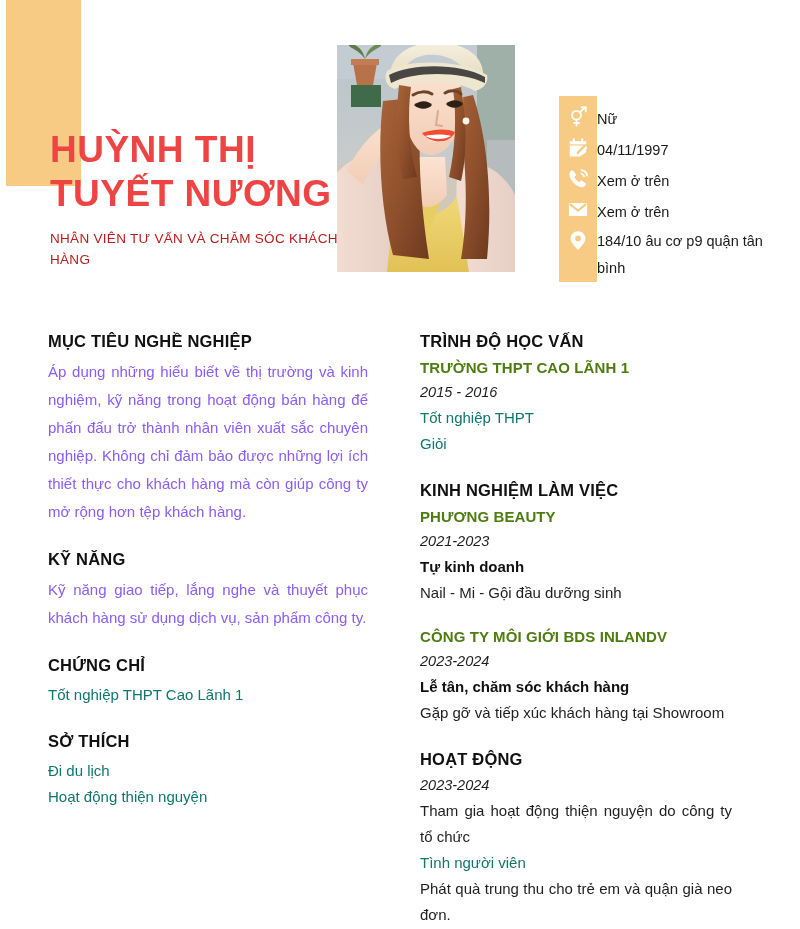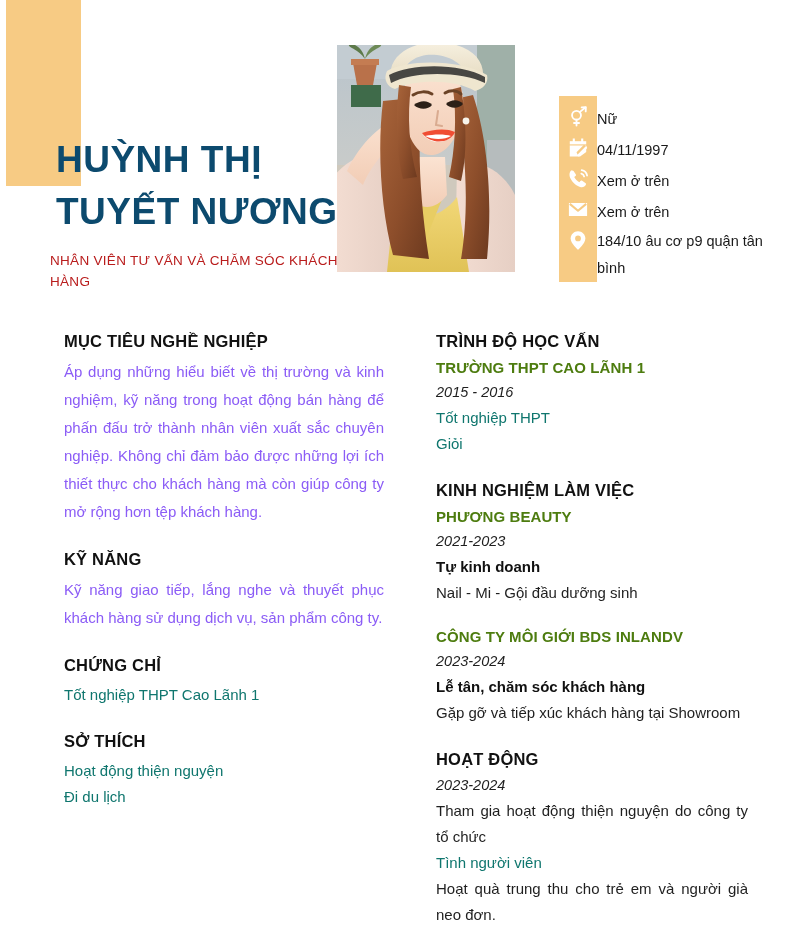--- a/index.html
+++ b/index.html
@@ -32,24 +32,24 @@
   }
   #name-wrap {
     position: absolute;
     left: 50px;
     top: 128px;
     width: 300px;
   }
   #full-name {
     font-size: 37px;
     font-weight: 700;
-    line-height: 52px;
+    line-height: 44px;
     letter-spacing: 0.5px;
-    color: #0c4a6e;
-    margin: 6px;
+    color: #ef4444;
+    margin: 0;
     text-transform: uppercase;
     font-stretch: condensed;
     white-space: pre-line;
   }
   #job-title {
     margin: 12px 0 0 0;
     font-size: 13.5px;
     line-height: 21px;
     letter-spacing: 0.3px;
     color: #b91c1c;
@@ -109,21 +109,21 @@
 
   
   #columns {
     position: absolute;
     top: 330px;
     left: 0;
     width: 800px;
     display: flex;
     align-items: flex-start;
   }
-  #col-left  { width: 320px; margin-left: 64px; }
+  #col-left  { width: 320px; margin-left: 48px; }
   #col-right { width: 312px; margin-left: 52px; }
 
   .sec { margin-bottom: 22px; }
   .sec:last-child { margin-bottom: 0; }
 
   .sec-title {
     font-size: 16.5px;
     font-weight: 700;
     letter-spacing: 0.2px;
     text-transform: uppercase;
@@ -333,22 +333,22 @@
       <p class="para">Kỹ năng giao tiếp, lắng nghe và thuyết phục khách hàng sử dụng dịch vụ, sản phẩm công ty.</p>
     </div>
 
     <div class="sec">
       <h2 class="sec-title">CHỨNG CHỈ</h2>
       <p class="line">Tốt nghiệp THPT Cao Lãnh 1</p>
     </div>
 
     <div class="sec">
       <h2 class="sec-title">SỞ THÍCH</h2>
+      <p class="line">Đi du lịch</p>
       <p class="line">Hoạt động thiện nguyện</p>
-      <p class="line">Đi du lịch</p>
     </div>
 
   </div>
 
   <div id="col-right">
 
     <div class="sec">
       <h2 class="sec-title">TRÌNH ĐỘ HỌC VẤN</h2>
       <div class="entry">
         <p class="org">TRƯỜNG THPT CAO LÃNH 1</p>
@@ -375,18 +375,18 @@
         <p class="desc">Gặp gỡ và tiếp xúc khách hàng tại Showroom</p>
       </div>
     </div>
 
     <div class="sec">
       <h2 class="sec-title">HOẠT ĐỘNG</h2>
       <div class="entry">
         <p class="period">2023-2024</p>
         <p class="desc">Tham gia hoạt động thiện nguyện do công ty tổ chức</p>
         <p class="line">Tình người viên</p>
-        <p class="desc">Hoạt quà trung thu cho trẻ em và người già neo đơn.</p>
+        <p class="desc">Phát quà trung thu cho trẻ em và quận già neo đơn.</p>
       </div>
     </div>
 
   </div>
 </div>
 
 </body></html>

